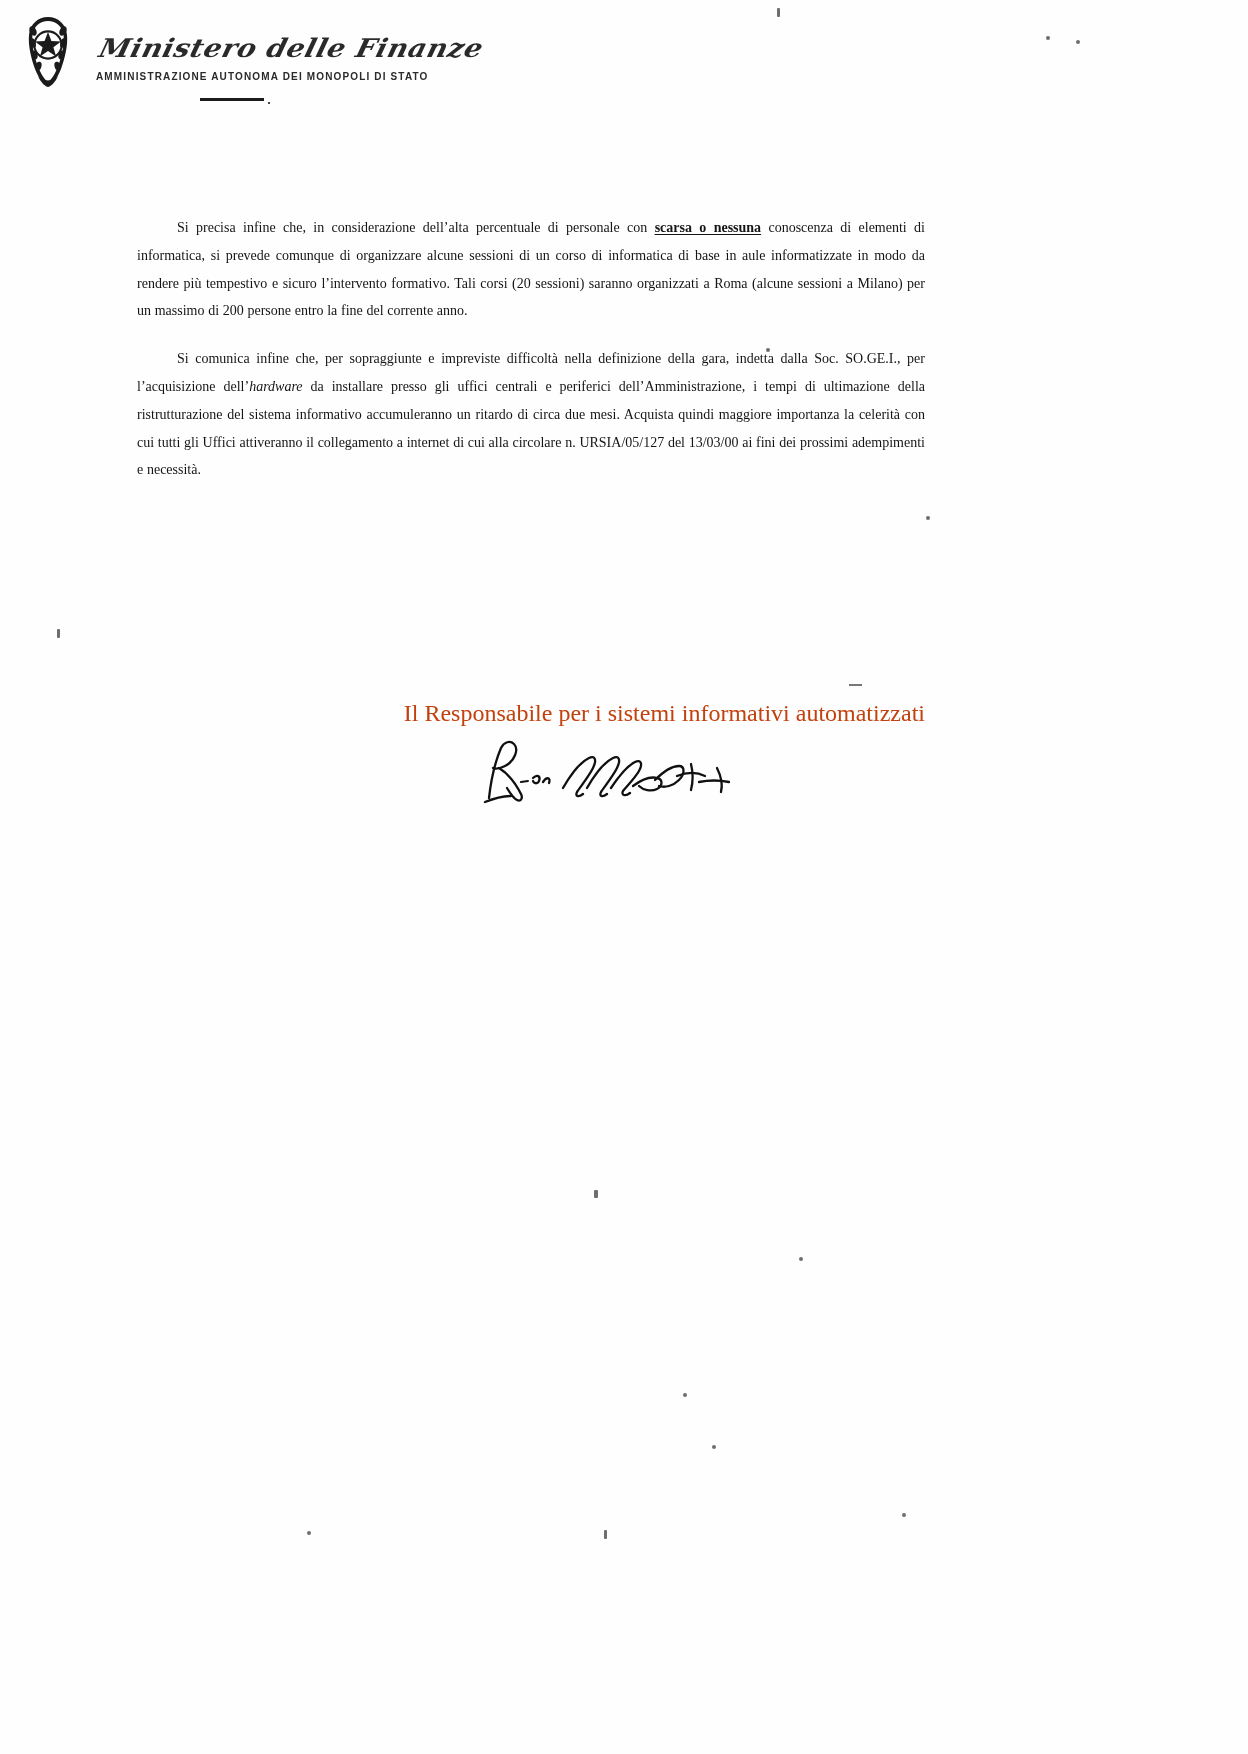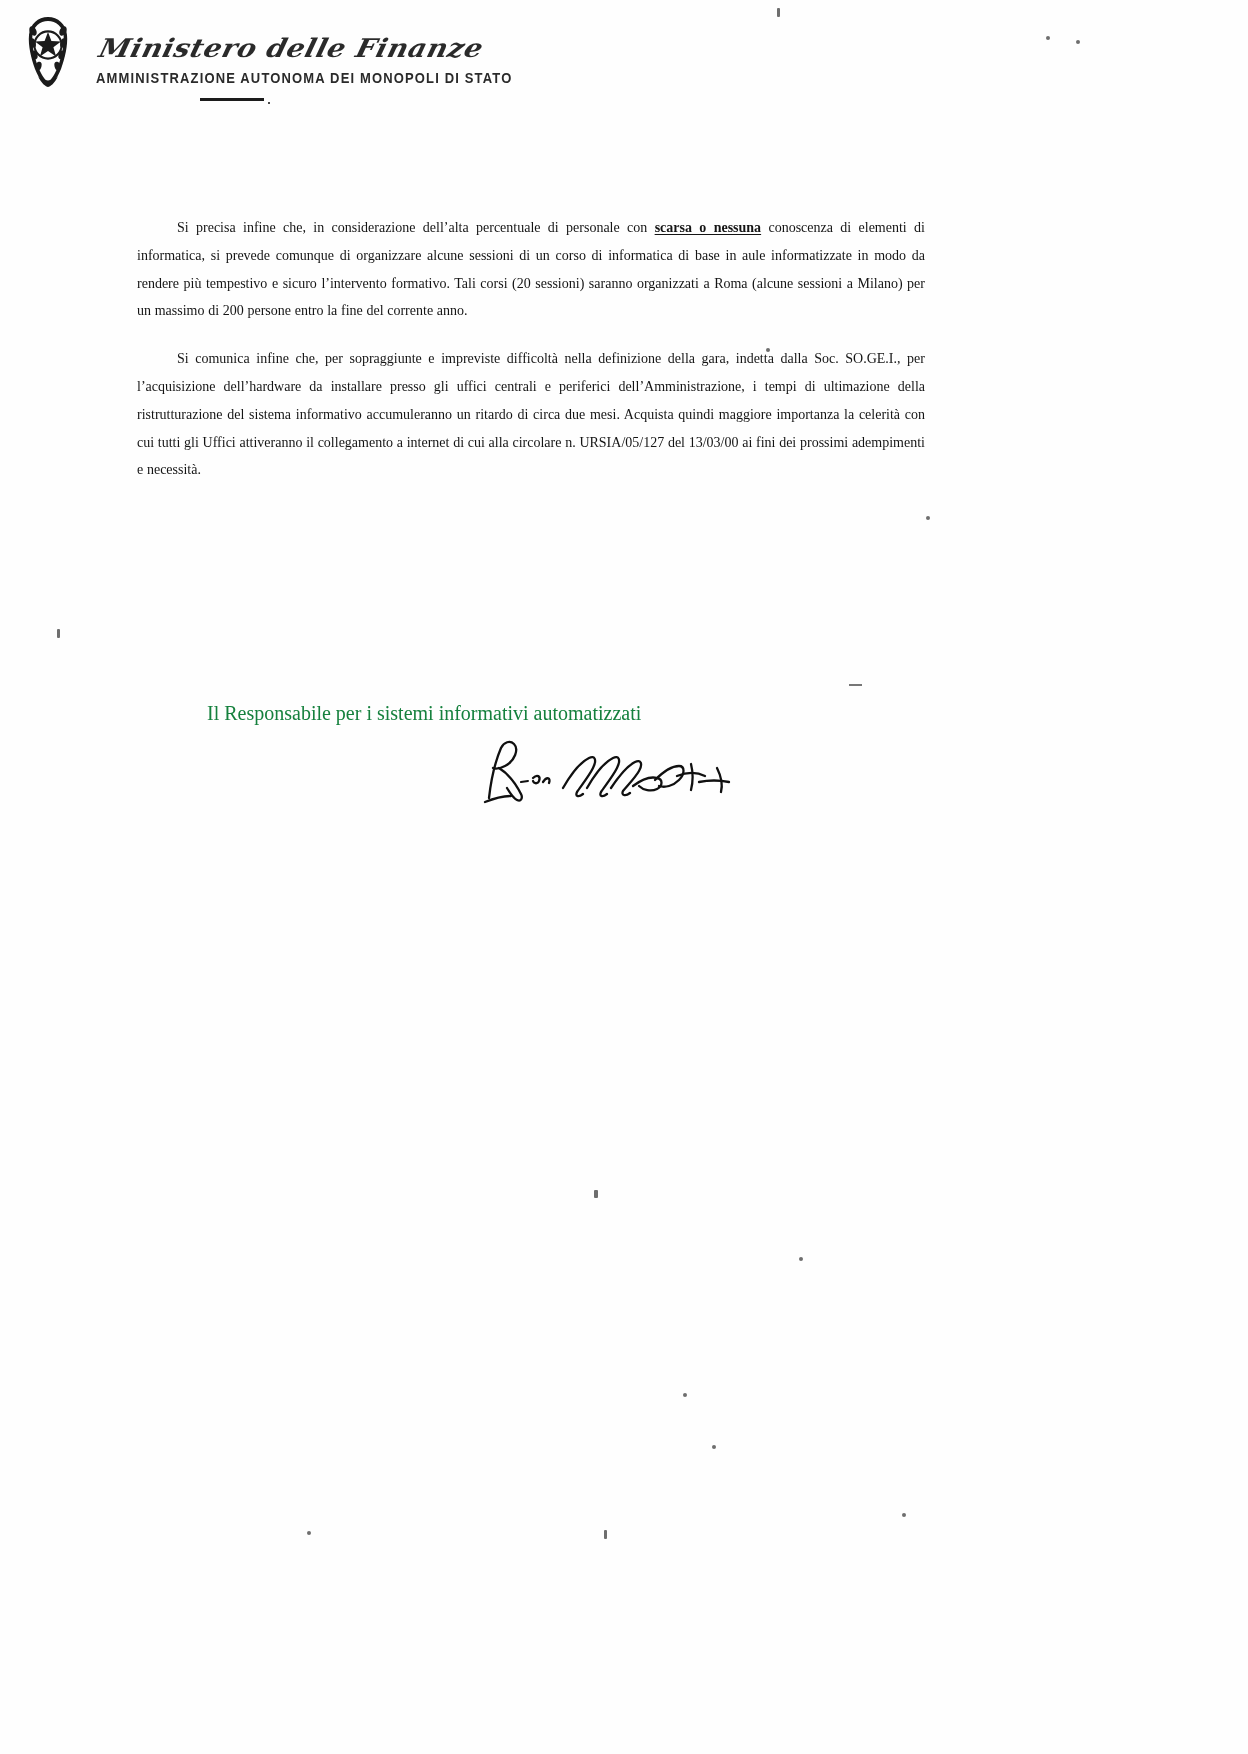--- a/index.html
+++ b/index.html
@@ -45,21 +45,21 @@
     transform: skewX(-14deg) scaleY(0.92);
     transform-origin: left bottom;
     white-space: nowrap;
     opacity: 0.93;
   }
   .ministry-sub {
     position: absolute;
     left: 78px;
     top: 62px;
     font-family: "Liberation Sans", "DejaVu Sans", sans-serif;
-    font-size: 13px;
+    font-size: 10px;
     font-weight: bold;
     letter-spacing: 1.15px;
     color: #2a2a2a;
     white-space: nowrap;
     transform: scaleY(1.08);
     transform-origin: left top;
   }
   .head-rule {
     position: absolute;
     left: 182px;
@@ -95,37 +95,38 @@
   }
   .para.tight {
     margin-bottom: 19px;
   }
   .u-bold {
     font-weight: bold;
     text-decoration: underline;
     text-underline-offset: 2px;
   }
   .ital {
+    font-style: italic;
     margin-top: 9px;
   }
 
   
   .sig-block {
     position: absolute;
     left: 137px;
     top: 700px;
     width: 788px;
   }
   .sig-title {
     margin: 0;
-    font-size: 20px;
+    font-size: 24px;
     line-height: 27px;
-    text-align: left;
+    text-align: right;
     padding-left: 70px;
-    color: #15803d;
+    color: #c2410c;
   }
   .signature {
     position: absolute;
     left: 340px;
     top: 36px;
     width: 290px;
     height: 80px;
   }
 
   

